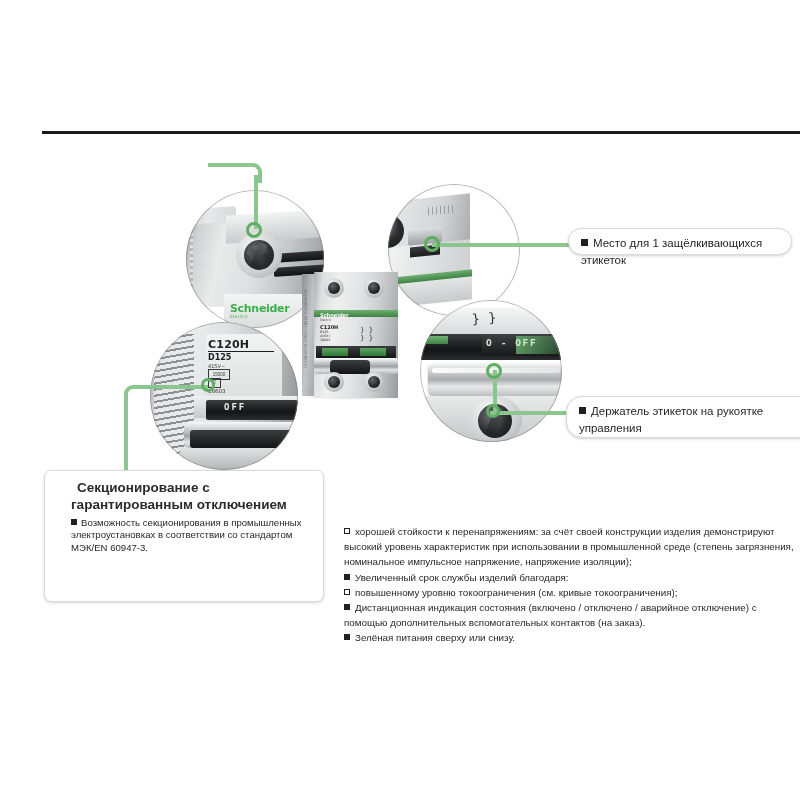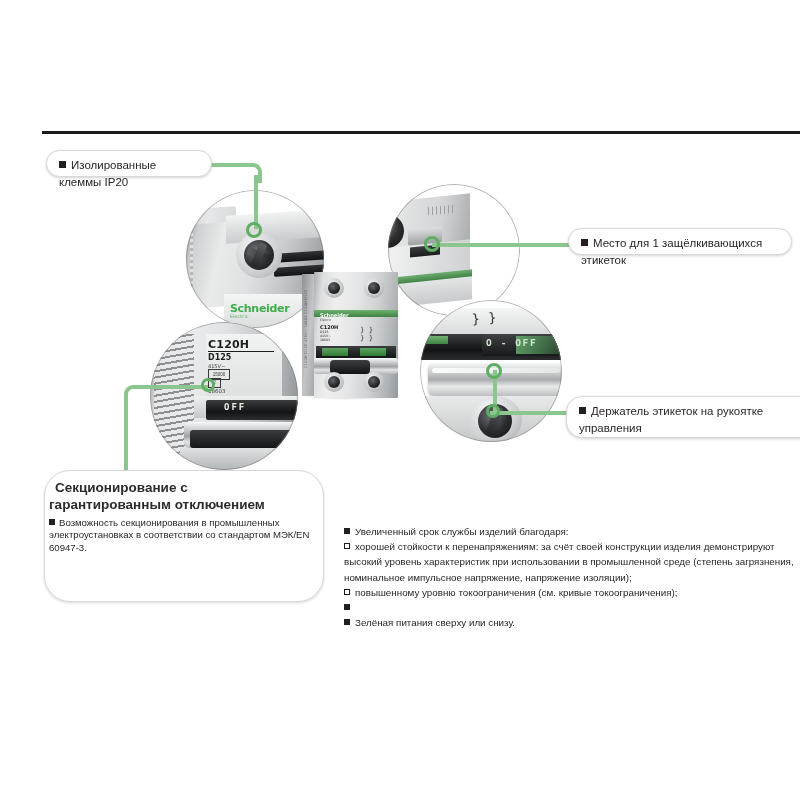--- a/index.html
+++ b/index.html
@@ -77,23 +77,23 @@
     display:inline-block;width:7px;height:7px;background:#231f20;
     margin-right:5px;vertical-align:1px;
   }
   #bubble1{left:46px;top:150px;width:166px;height:27px;}
   #bubble2{left:568px;top:228px;width:224px;height:27px;}
   #bubble3{left:566px;top:396px;width:255px;height:42px;}
 
   
   .infobox{
     position:absolute;left:44px;top:470px;width:280px;height:132px;
-    background:#ffffff;border:1px solid #d8d8d8;border-radius:26px;
+    background:#ffffff;border:1px solid #d8d8d8;border-radius:7px;
     box-shadow:0 1px 3px rgba(0,0,0,.15);
-    padding:8px 12px 8px 4px;box-sizing:border-box;
+    padding:8px 12px 8px 26px;box-sizing:border-box;
   }
   .infobox h2{
     margin:0 0 3px 0;font-size:13.5px;line-height:1.28;
     font-weight:bold;color:#2b2b2b;text-indent:6px;
   }
   .infobox p{
     margin:0 0 1px 0;font-size:9.6px;line-height:1.35;color:#231f20;
   }
   .infobox .sq{
     display:inline-block;width:6px;height:6px;background:#231f20;
@@ -443,50 +443,47 @@
   <div class="conn conn-h" id="c4-h"></div>
   <div class="conn-corner" id="c4-corner"></div>
   <div class="conn conn-v" id="c4-v"></div>
 
   <div class="ring" id="ring1"></div>
   <div class="ring" id="ring2"></div>
   <div class="ring" id="ring3"></div>
   <div class="ring" id="ring4"></div>
   <div class="ring" id="ring5"></div>
 
-  <div class="bubble" id="bubble1">
-    <span class="sq"></span><span>Изолированные клеммы IP20</span>
-  </div>
 
   <div class="bubble" id="bubble2">
     <span class="sq"></span><span>Место для 1 защёлкивающихся этикеток</span>
   </div>
 
   <div class="bubble" id="bubble3">
     <span class="sq"></span><span>Держатель этикеток на рукоятке управления</span>
   </div>
 
   <div class="infobox">
     <h2>Секционирование с гарантированным отключением</h2>
     <p>
       <span class="sq"></span><span>Возможность секционирования в промышленных электроустановках в соответствии со стандартом МЭК/EN 60947-3.</span>
     </p>
   </div>
 
   <div class="bodytext">
     <p>
+      <span class="sqo"></span><span>хорошей стойкости к перенапряжениям: за счёт своей конструкции изделия демонстрируют высокий уровень характеристик при использовании в промышленной среде (степень загрязнения, номинальное импульсное напряжение, напряжение изоляции);</span>
+    </p>
+    <p>
       <span class="sq"></span><span>Увеличенный срок службы изделий благодаря:</span>
     </p>
     <p>
-      <span class="sqo"></span><span>хорошей стойкости к перенапряжениям: за счёт своей конструкции изделия демонстрируют высокий уровень характеристик при использовании в промышленной среде (степень загрязнения, номинальное импульсное напряжение, напряжение изоляции);</span>
-    </p>
-    <p>
       <span class="sqo"></span><span>повышенному уровню токоограничения (см. кривые токоограничения);</span>
     </p>
     <p>
-      <span class="sq"></span>
+      <span class="sq"></span><span>Дистанционная индикация состояния (включено / отключено / аварийное отключение) с помощью дополнительных вспомогательных контактов (на заказ).</span>
     </p>
     <p>
       <span class="sq"></span><span>Зелёная питания сверху или снизу.</span>
     </p>
   </div>
 
 </div>
 
 </body></html>

